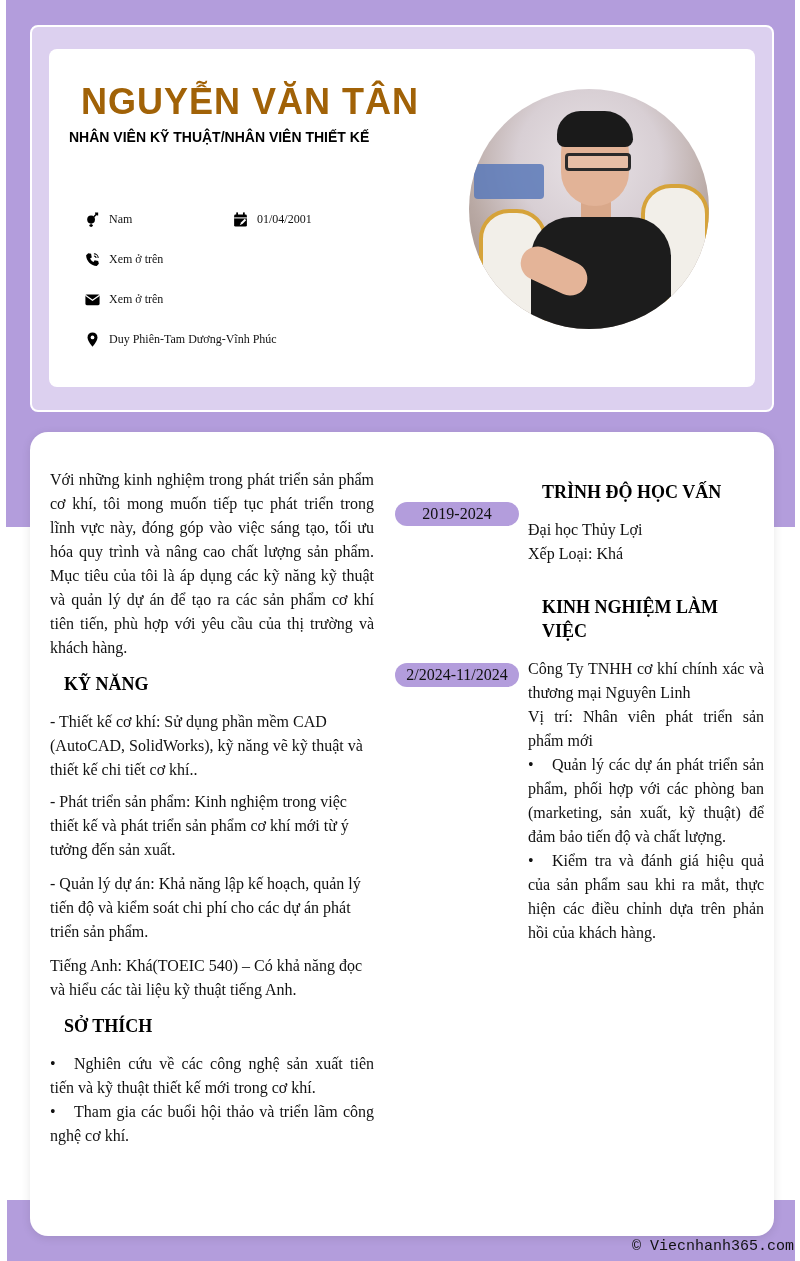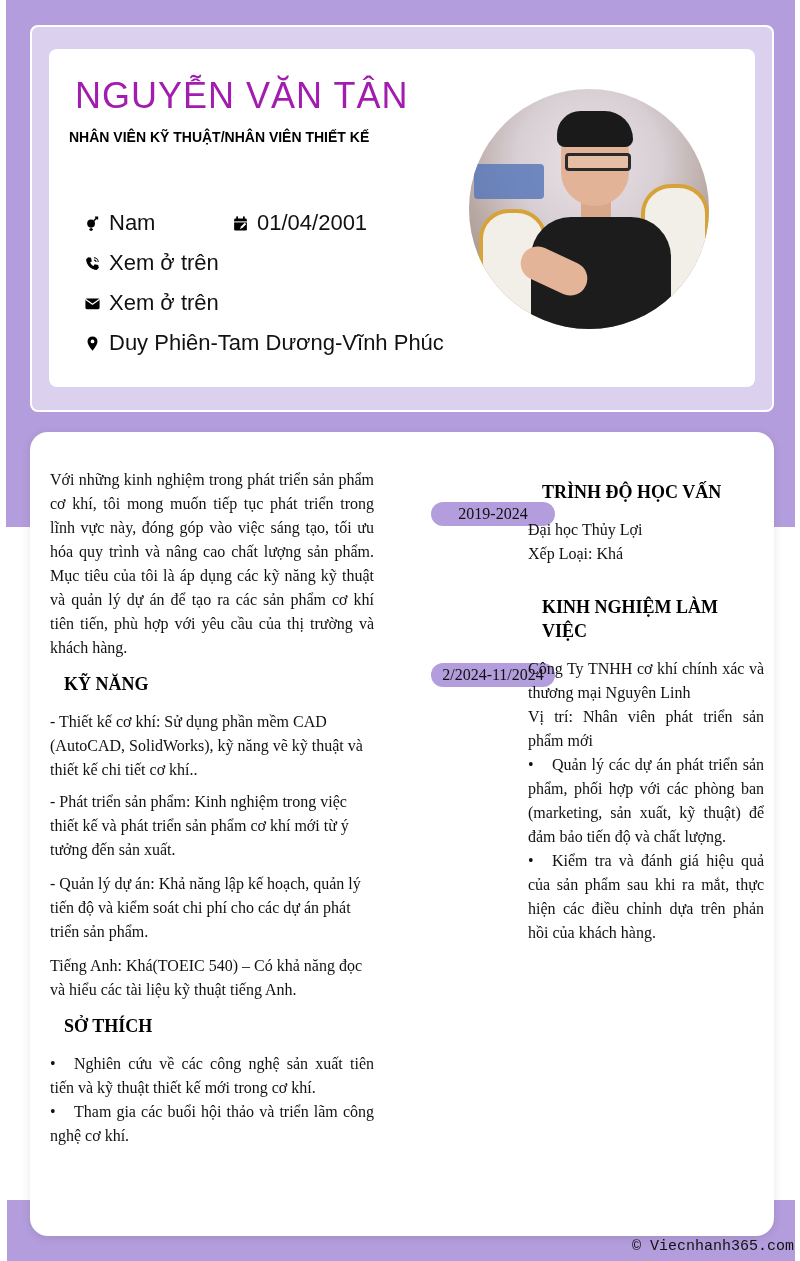--- a/index.html
+++ b/index.html
@@ -19,29 +19,29 @@
   }
   .header-outer {
     position: absolute; left: 30px; top: 25px; width: 740px; height: 383px;
     background: #dcd0ef; border: 2px solid #ffffff; border-radius: 8px;
   }
   .header-inner {
     position: absolute; left: 17px; top: 22px; width: 706px; height: 338px;
     background: #ffffff; border-radius: 8px;
   }
   .name {
-    position: absolute; left: 20px; top: 20px; margin: 6px;
-    font-size: 36px; font-weight: normal; letter-spacing: 1px; color: #a21caf;
+    position: absolute; left: 20px; top: 20px; margin: 12px;
+    font-size: 36px; font-weight: bold; letter-spacing: 1px; color: #a16207;
   }
   .job-title {
     position: absolute; left: 20px; top: 76px; width: 370px; margin: 0;
     font-size: 14px; font-weight: bold; line-height: 24px; color: #000;
   }
   .info-row {
-    position: absolute; display: flex; align-items: center; font-size: 22px; color: #111;
+    position: absolute; display: flex; align-items: center; font-size: 12px; color: #111; font-family: Liberation Serif, serif;
   }
   .info-row .icon { width: 18px; height: 18px; margin-right: 8px; display: inline-flex; align-items: center; justify-content: center; }
   .info-row svg { width: 17px; height: 17px; }
   .avatar {
     position: absolute; left: 420px; top: 40px; width: 240px; height: 240px;
     border-radius: 50%; overflow: hidden;
     background: radial-gradient(circle at 50% 30%, #e8e2e6 0%, #d8cfd4 35%, #b9a9a4 60%, #8a7a70 100%);
   }
   .avatar .bg-chair-l { position:absolute; left: 10px; top: 120px; width: 60px; height: 110px; border-radius: 30px 30px 8px 8px; background:#f2efe9; border: 4px solid #d6a33a; }
   .avatar .bg-chair-r { position:absolute; right: 0px; top: 95px; width: 60px; height: 110px; border-radius: 30px 30px 8px 8px; background:#f2efe9; border: 4px solid #d6a33a; }
@@ -63,21 +63,21 @@
   .left-col p { margin: 0; text-align: justify; }
   .sec-title { font-size: 18px; font-weight: bold; color: #000; margin: 14px; line-height: 24px; }
   .skill { margin: 0; text-align: left !important; }
   .bullet-list { list-style: none; margin: 0; padding: 0; }
   .bullet-list li { text-align: justify; }
   .bullet-list li::before { content: "\2022"; display: inline-block; width: 24px; }
 
   .right-col { position: absolute; left: 498px; top: 34px; width: 236px; font-size: 16px; line-height: 24px; color: #111; }
   .badge {
     position: absolute; background: #b39ddc; border-radius: 12px; height: 24px; line-height: 24px;
-    font-size: 16px; text-align: center; color: #111; margin-left: 36px;
+    font-size: 16px; text-align: center; color: #111;
   }
   .footer {
     position: absolute; right: 6px; top: 1238px;
     font-family: "Liberation Mono", "DejaVu Sans Mono", monospace; font-size: 15px; color: #111;
   }
 </style>
 </head>
 <body>
 
 <div class="bg-top"></div>

